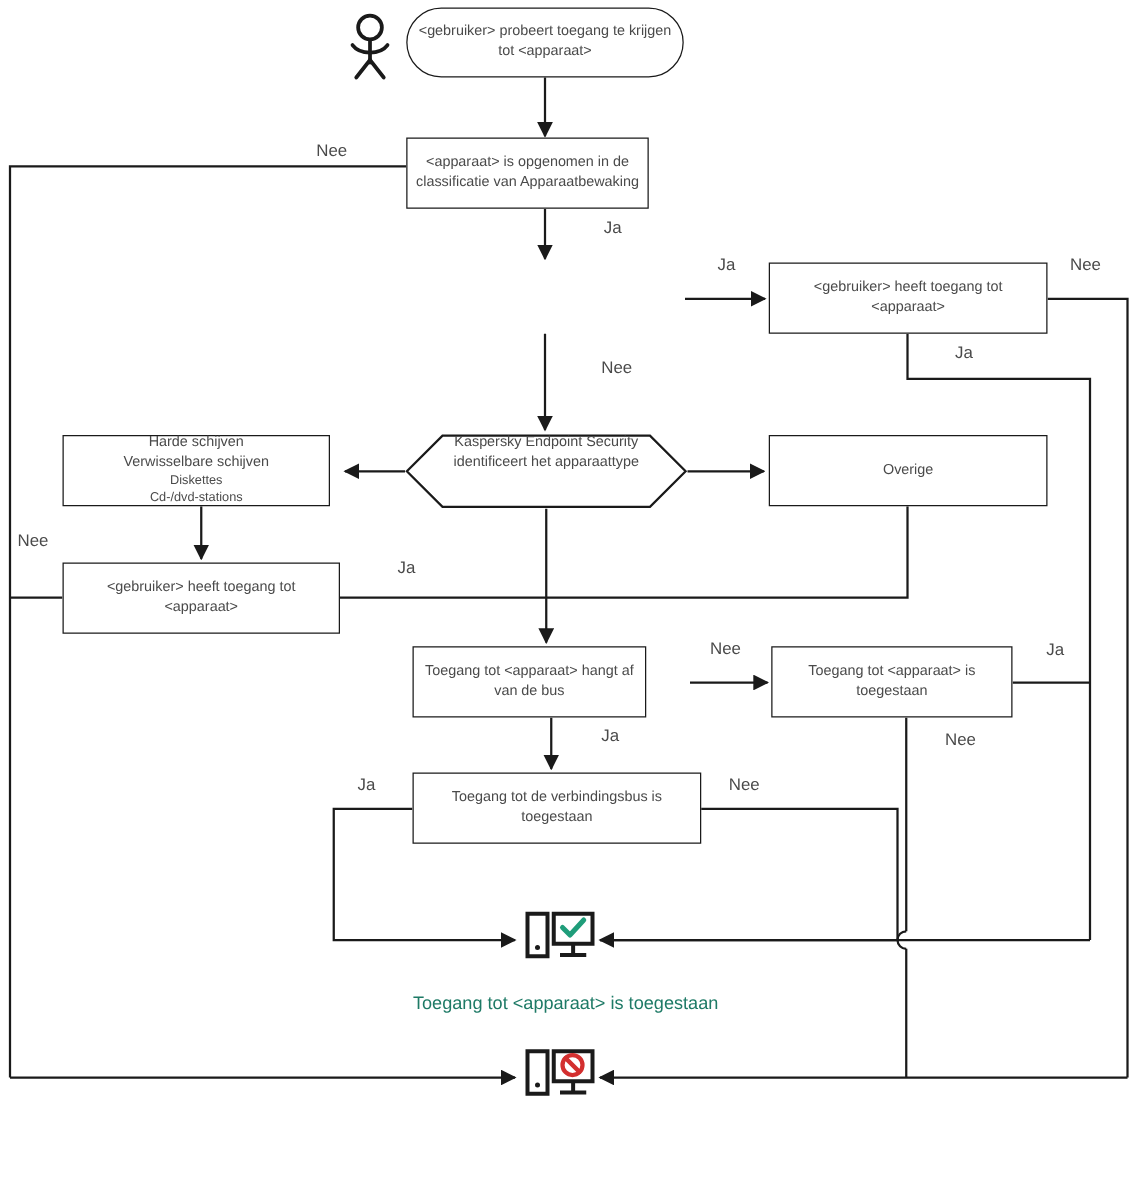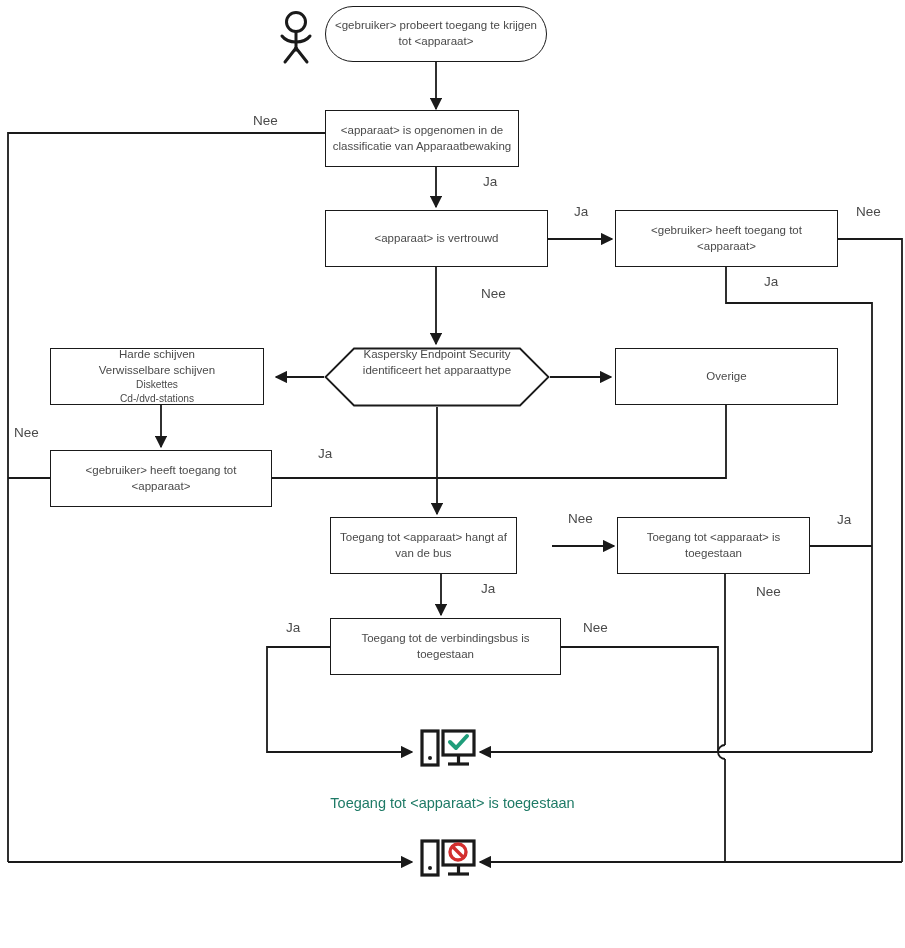--- a/index.html
+++ b/index.html
@@ -157,23 +157,20 @@
   </div>
 
   <div class="node start" style="left:325px; top:6px; width:222px; height:56px;">
     <span>&lt;gebruiker&gt; probeert toegang te krijgen tot &lt;apparaat&gt;</span>
   </div>
 
   <div class="node" style="left:325px; top:110px; width:194px; height:57px;">
     <span>&lt;apparaat&gt; is opgenomen in de classificatie van Apparaatbewaking</span>
   </div>
 
-  <div class="node" style="left:325px; top:210px; width:223px; height:57px;">
-    <span>&lt;apparaat&gt; is vertrouwd</span>
-  </div>
 
   <div class="node" style="left:615px; top:210px; width:223px; height:57px;">
     <span>&lt;gebruiker&gt; heeft toegang tot &lt;apparaat&gt;</span>
   </div>
 
   <div class="hexwrap" style="left:324px; top:347px; width:226px; height:60px;">
     <svg width="226" height="60" viewBox="0 0 226 60">
       <polygon points="30,1.5 196,1.5 224.5,30 196,58.5 30,58.5 1.5,30" fill="#ffffff" stroke="#1a1a1a" stroke-width="1.8"></polygon>
     </svg>
     <span class="hextext">Kaspersky Endpoint Security identificeert het apparaattype</span>

